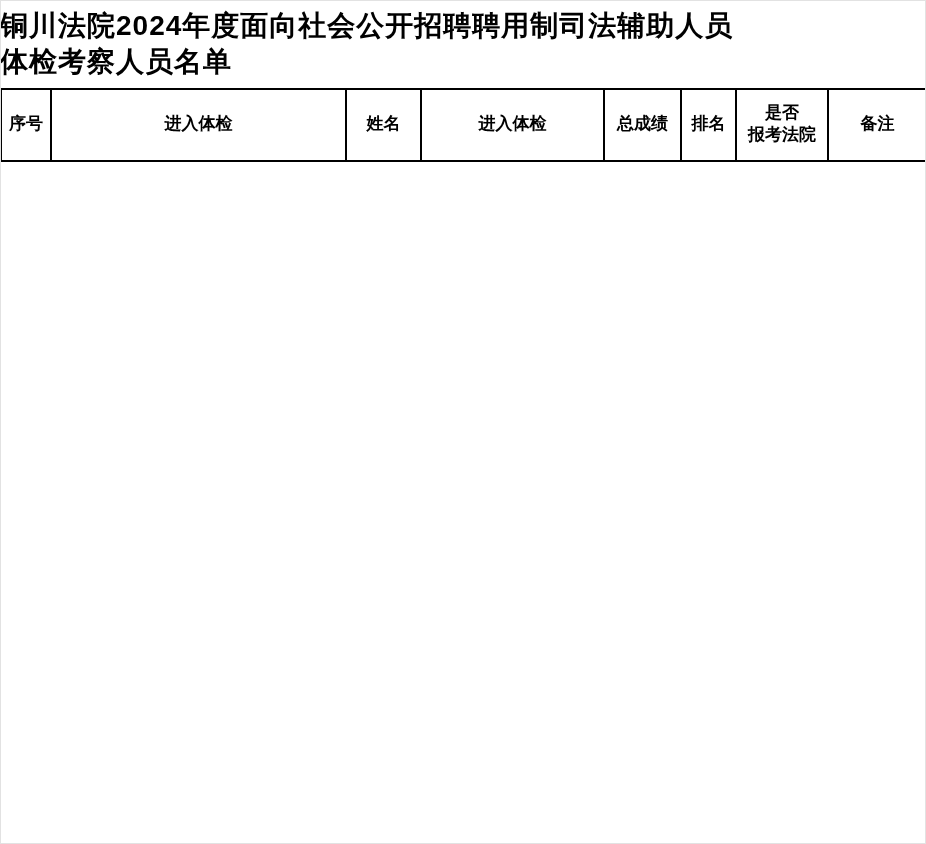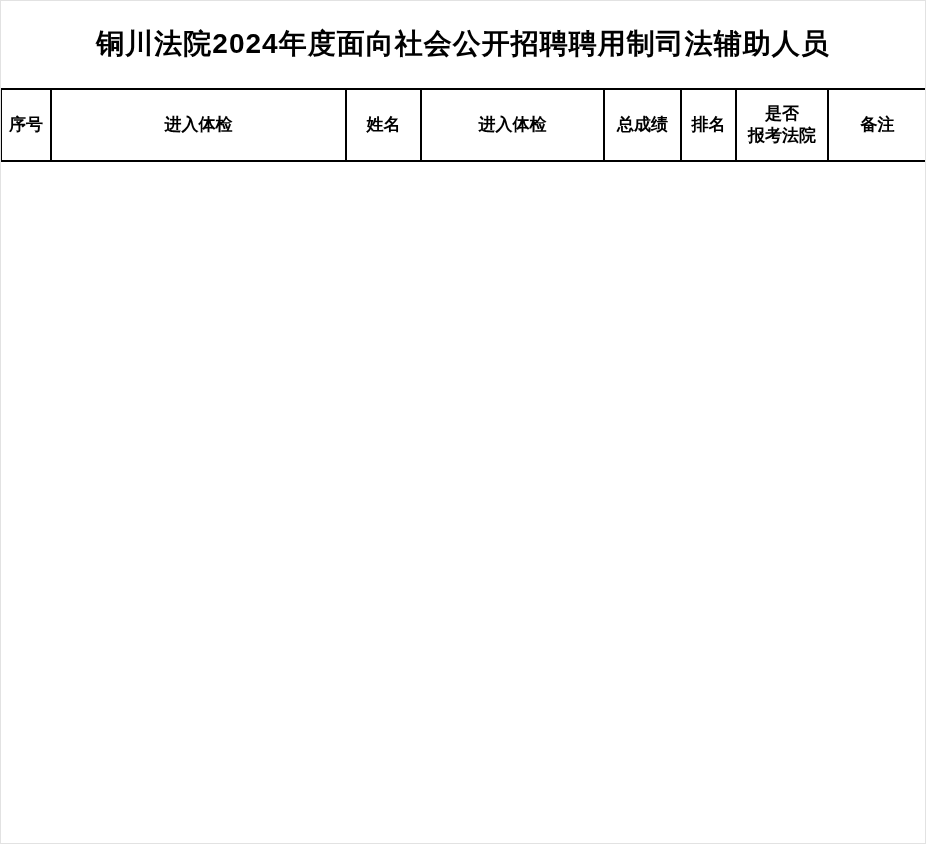--- a/index.html
+++ b/index.html
@@ -13,23 +13,23 @@
     width: 926px;
     height: 844px;
     background: #ffffff;
     outline: 1px solid #e2e2e2;
     outline-offset: -1px;
     overflow: hidden;
   }
   .title-block {
     height: 88px;
     display: flex;
-    flex-direction: row;
+    flex-direction: column;
     justify-content: center;
-    align-items: center;
+    align-items: flex-start;
     text-align: center;
   }
   .title-line {
     font-size: 28px;
     line-height: 36px;
     font-weight: bold;
     letter-spacing: 1px;
     white-space: nowrap;
   }
   table.roster {
@@ -40,36 +40,37 @@
   }
   th, td {
     border: 2px solid #000;
     border-top-width: 1px;
     border-bottom-width: 1px;
     text-align: center;
     vertical-align: middle;
     padding: 0;
     overflow: hidden;
   }
-  thead tr { height: 72px; }
+  thead tr { height: 72px; font-family: Liberation Mono, monospace; }
   thead th {
     font-size: 17px;
     font-weight: bold;
     line-height: 1.3;
     border-top-width: 2px;
     border-bottom-width: 2px;
   }
 </style>
 </head>
 <body>
 
 <div class="sheet">
 
   <div class="title-block">
     <div class="title-line">铜川法院2024年度面向社会公开招聘聘用制司法辅助人员</div>
+    <div class="title-line">体检考察人员名单</div>
   </div>
 
   <table class="roster">
     <colgroup>
       <col style="width:50px">
       <col style="width:295px">
       <col style="width:75px">
       <col style="width:183px">
       <col style="width:77px">
       <col style="width:55px">

